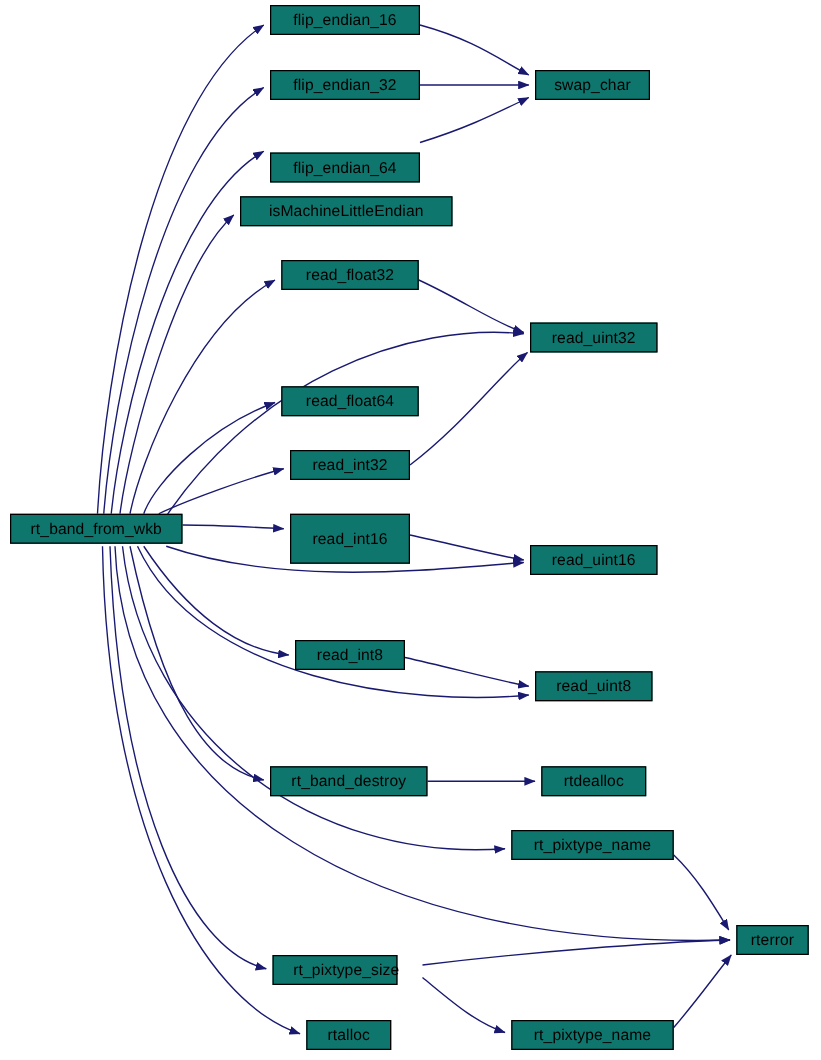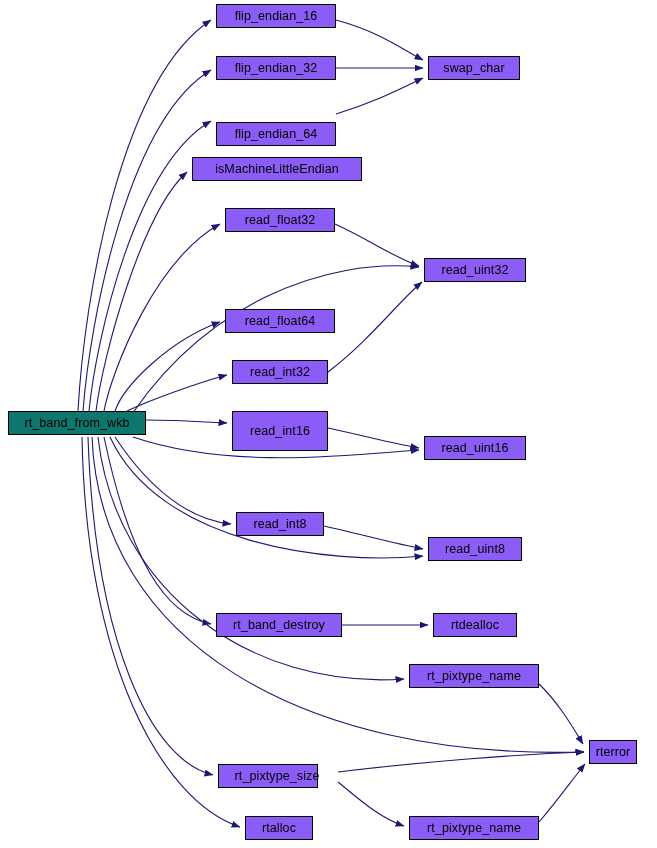--- a/index.html
+++ b/index.html
@@ -21,21 +21,21 @@
     position: absolute;
     left: 0;
     top: 0;
     width: 657px;
     height: 848px;
   }
   .node {
     position: absolute;
     box-sizing: border-box;
     border: 1px solid #000000;
-    background: #8b5cf6;
+    background: #0f766e;
     color: #000000;
     font-size: 12.5px;
     font-family: "Liberation Sans", sans-serif;
     line-height: 1;
     display: flex;
     align-items: center;
     justify-content: center;
     white-space: nowrap;
     letter-spacing: 0.1px;
   }
@@ -110,14 +110,14 @@
   <div class="node" style="left:216px; top:613px; width:126px; height:24px;">rt_band_destroy</div>
   <div class="node" style="left:218px; top:764px; width:100px; height:24px;padding-left:18px;">rt_pixtype_size</div>
   <div class="node" style="left:245px; top:816px; width:68px; height:24px;">rtalloc</div>
   <div class="node" style="left:428px; top:56px; width:92px; height:24px;">swap_char</div>
   <div class="node" style="left:424px; top:258px; width:102px; height:24px;">read_uint32</div>
   <div class="node" style="left:424px; top:436px; width:102px; height:24px;">read_uint16</div>
   <div class="node" style="left:428px; top:537px; width:94px; height:24px;">read_uint8</div>
   <div class="node" style="left:433px; top:613px; width:84px; height:24px;">rtdealloc</div>
   <div class="node" style="left:409px; top:664px; width:130px; height:24px;">rt_pixtype_name</div>
   <div class="node" style="left:409px; top:816px; width:130px; height:24px;">rt_pixtype_name</div>
-  <div class="node" style="left:589px; top:740px; width:48px; height:24px;">rterror</div>
+  <div class="node" style="left:589px; top:740px; width:58px; height:24px;">rterror</div>
 </div>
 
 </body></html>

